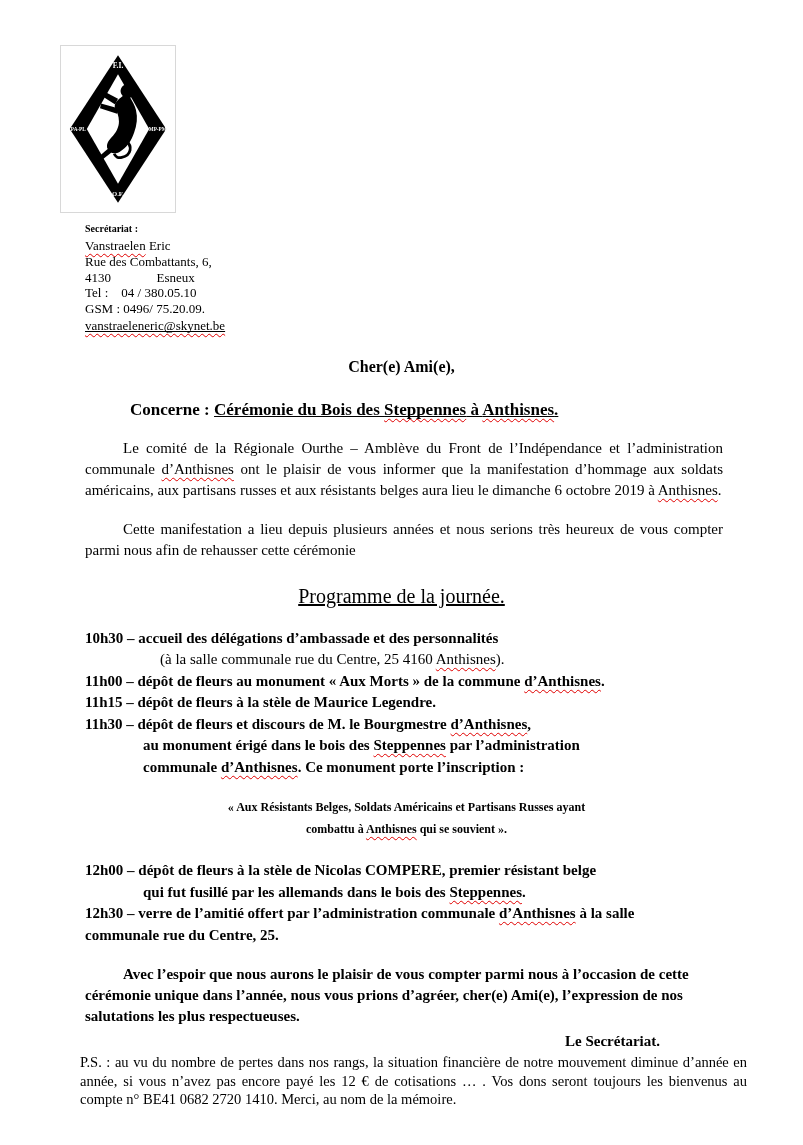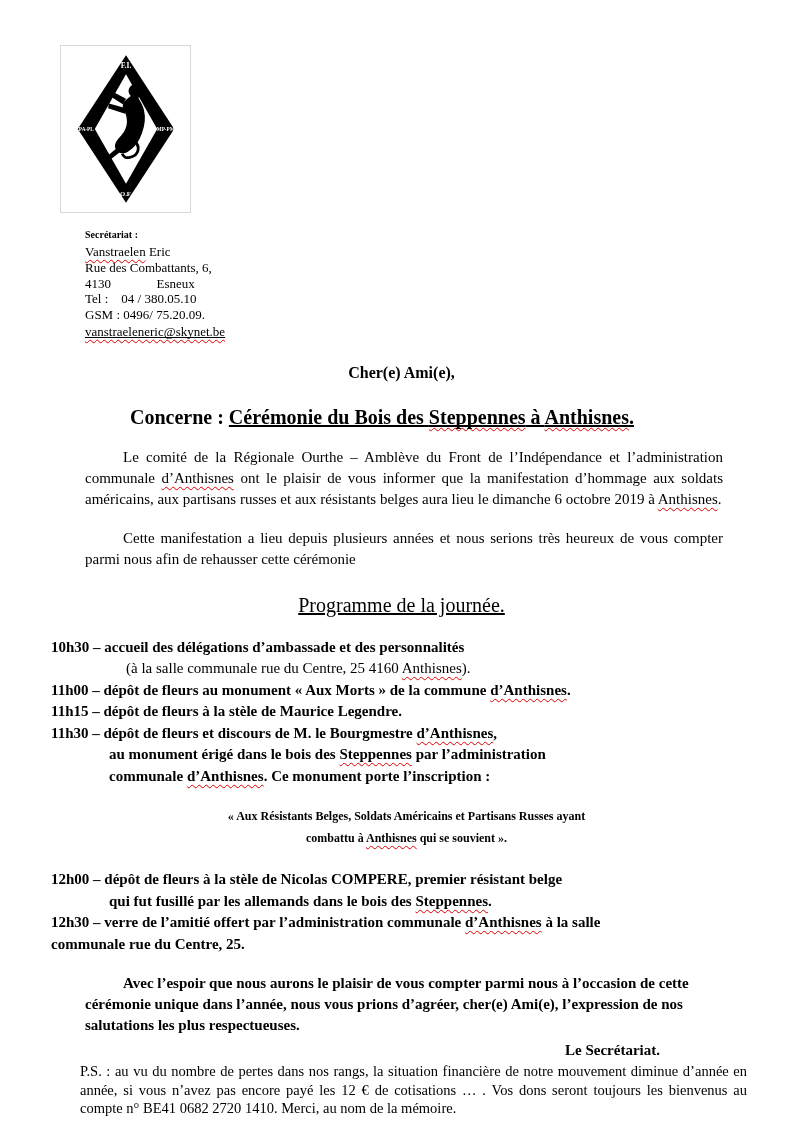--- a/index.html
+++ b/index.html
@@ -16,41 +16,41 @@
     text-decoration-line:underline;
     text-decoration-style:wavy;
     text-decoration-color:#e00000;
     text-decoration-thickness:1px;
     text-underline-offset:2.5px;
     text-decoration-skip-ink:none;
   }
   .u { text-decoration:underline; }
 
   .logo-box {
-    margin:45px 0 12px 60px;
-    width:131px; height:168px;
+    margin:45px 0 6px 60px;
+    width:116px; height:168px;
     border:1px solid #d8d8d8;
     display:flex; align-items:center; justify-content:center;
   }
   .logo-box svg { display:block; }
 
   .header { margin-left:85px; }
   .sec-title { font-size:10px; font-weight:bold; line-height:19px; }
   .hlines .line { font-size:13px; line-height:15.8px; white-space:pre-wrap; }
   .email { font-size:13px; line-height:16px; margin-top:1px; display:inline-block; cursor:pointer; }
 
   .salutation { text-align:center; font-weight:bold; font-size:16px; margin-top:24px; }
 
-  .concerne { margin:24px 0 0 130px; font-weight:bold; font-size:20px;font-family:Liberation Serif, serif; }
+  .concerne { margin:24px 0 0 130px; font-weight:bold; font-size:17px;font-family:Liberation Serif, serif; }
 
   .para { margin:18px 80px 0 85px; line-height:21px; text-indent:38px; text-align:justify; }
 
   .prog-title { text-align:center; font-weight:normal; font-size:20px; margin-top:24px; }
 
-  .prog { margin:20px 55px 0 51px; }
+  .prog { margin:20px 55px 0 85px; }
   .prog .line { line-height:21.5px; }
   .prog .line.bold { font-weight:bold; }
   .prog .ind1 { margin-left:58px; }
   .prog .ind2 { margin-left:75px; }
 
   .quote { margin:18px 60px 0 70px; }
   .quote .line { text-align:center; font-weight:bold; font-size:12px; line-height:22px; }
 
   .closing { margin:18px 68px 0 85px; font-weight:bold; line-height:21px; text-indent:38px; }
 

